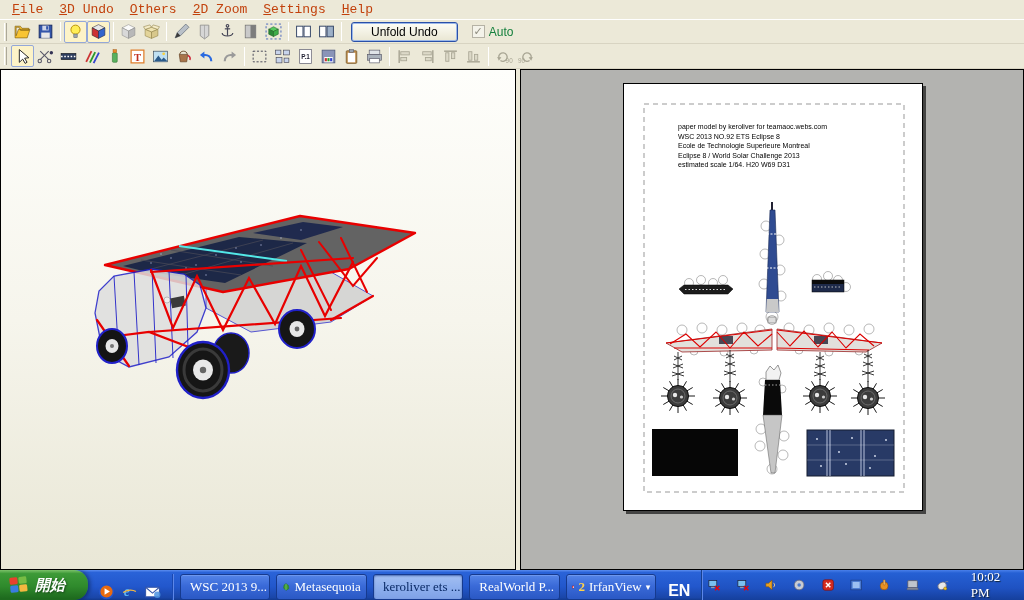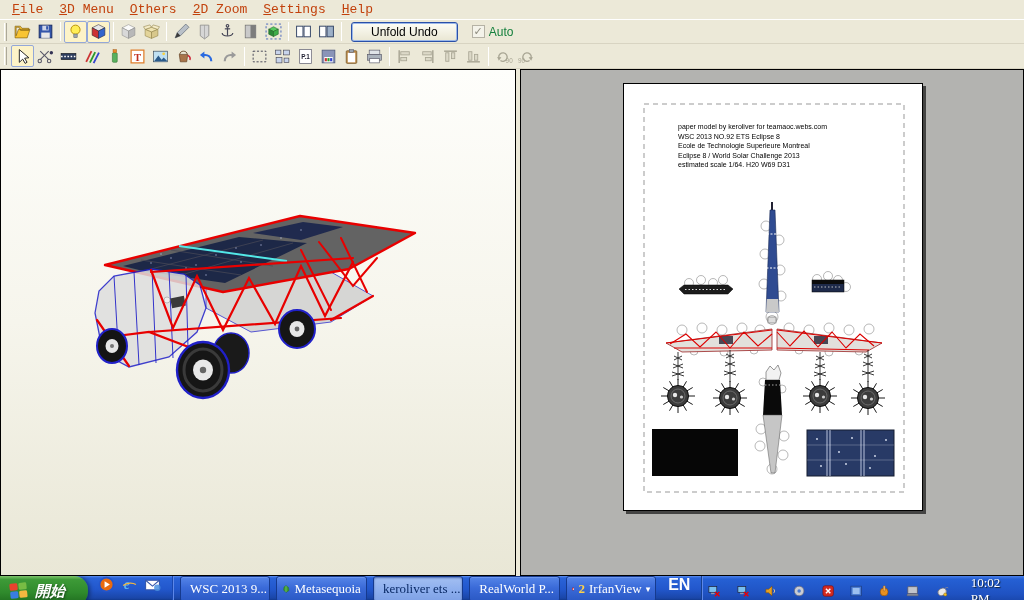--- a/index.html
+++ b/index.html
@@ -55,21 +55,21 @@
     color:#000; font-family:"Liberation Sans", sans-serif; }
 
   
   .statusbar { height:25px; background:#ece9d8; display:flex; align-items:stretch; padding:2px 1px 2px 1px; }
   .status-panel { border:1px solid; border-color:#9d9b8d #fff #fff #9d9b8d; font-family:"Liberation Serif", serif;
     font-size:13px; color:#000; display:flex; align-items:center; padding:0 4px; white-space:nowrap; overflow:hidden; }
   .status-left { width:517px; }
   .status-right { flex:1; margin-left:2px; justify-content:center; }
 
   
-  .taskbar { height:24px; display:flex; align-items:flex-start;
+  .taskbar { height:30px; display:flex; align-items:flex-end;
     background:linear-gradient(180deg,#5c8ef0 0%,#2a63d8 8%,#2257cc 55%,#1a46a8 92%,#123a8e 100%); }
   .startbtn { height:30px; width:99px; display:flex; align-items:center; padding-left:8px;
     background:linear-gradient(180deg,#7cc26a 0%,#3d9a37 12%,#2f8a2c 55%,#1e6a1e 95%);
     border-radius:0 14px 14px 0; box-shadow:2px 0 4px rgba(0,0,0,.4); }
   .startbtn .flag { width:22px; height:20px; margin-right:5px; }
   .startbtn .start-label { color:#fff; font-style:italic; font-weight:bold; font-size:15px;
     font-family:"Liberation Serif", serif; text-shadow:1px 1px 2px #1a4a1a; }
   .ql { display:flex; align-items:center; gap:6px; padding:0 8px 0 10px; }
   .ql svg { display:block; }
   .tb-sep { width:2px; height:26px; background:#1a48b0; border-right:1px solid #5d87e8; margin:0 3px; }
@@ -90,21 +90,21 @@
     text-shadow:1px 1px 1px #123; }
 </style>
 </head>
 <body>
 
 <div id="screen">
 
 
   <div class="menubar">
     <span class="mi">File</span>
-    <span class="mi">3D Menu</span>
+    <span class="mi">3D Undo</span>
     <span class="mi">Others</span>
     <span class="mi">2D Zoom</span>
     <span class="mi">Settings</span>
     <span class="mi">Help</span>
   </div>
 
   <div class="toolbar tb1">
     <div class="grip"></div>
     <div class="tb">
       <svg width="17" height="17" viewBox="0 0 16 16">

